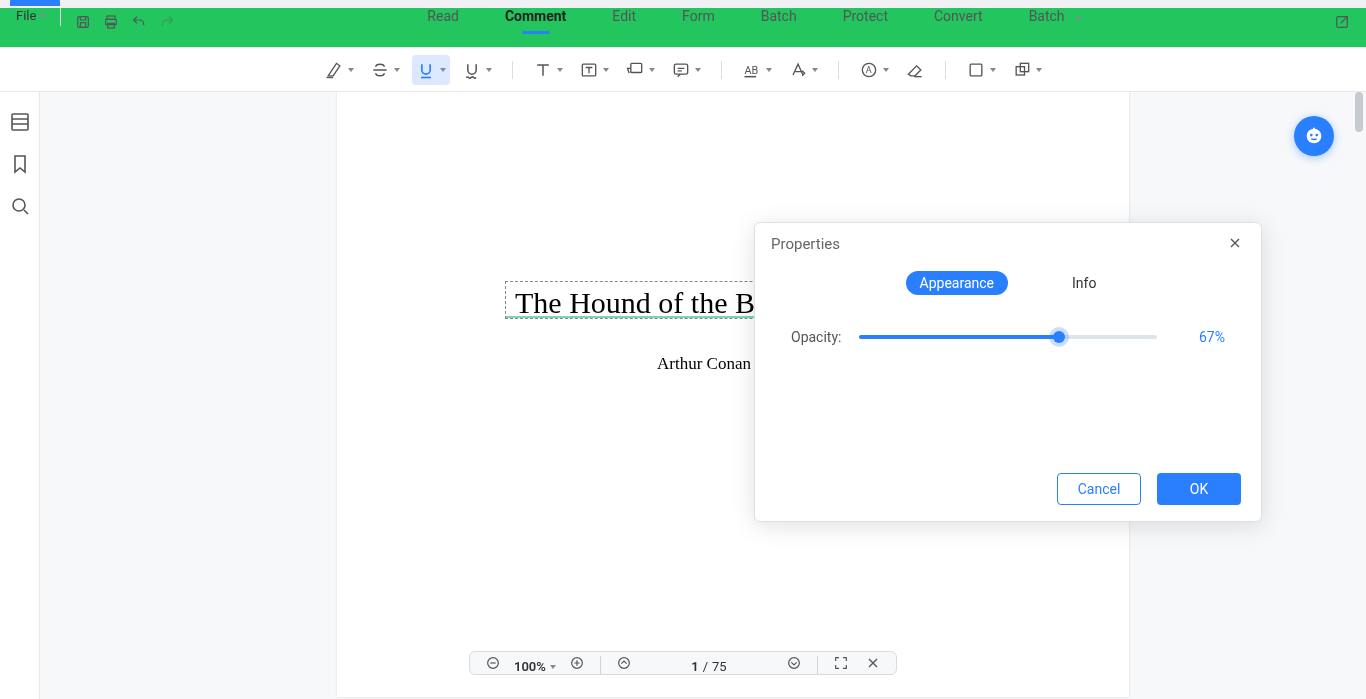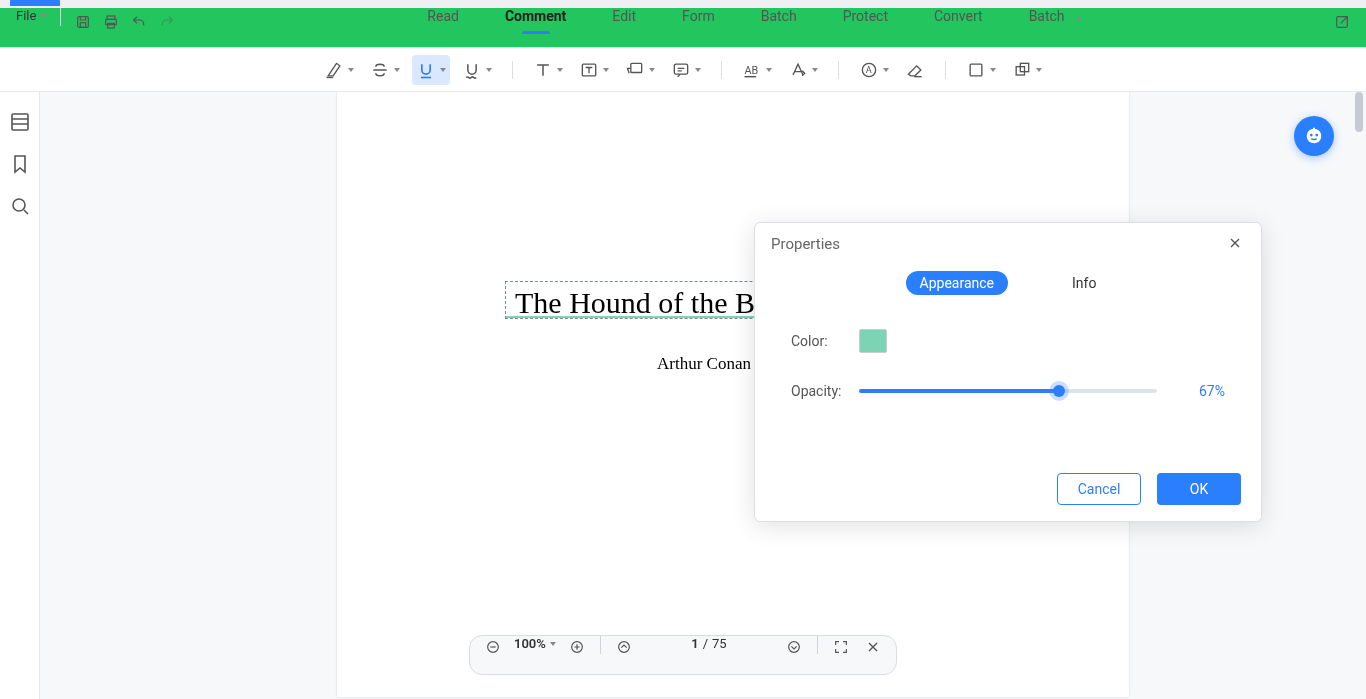--- a/index.html
+++ b/index.html
@@ -51,21 +51,21 @@
   .slider-fill { position: absolute; left: 0; top: 0; bottom: 0; width: 67%; background: #2a7fff; border-radius: 2px; }
   .slider-thumb { position: absolute; left: 67%; top: 50%; transform: translate(-50%,-50%); width: 12px; height: 12px; border-radius: 50%; background: #2a7fff; box-shadow: 0 0 0 4px rgba(42,127,255,.25); }
   .opacity-val { width: 46px; text-align: right; color: #2a7fff; font-size: 14px; }
   .dlg-footer { position: absolute; right: 20px; bottom: 16px; display: flex; gap: 16px; }
   .btn { min-width: 84px; height: 32px; border-radius: 4px; font-size: 14px; display: flex; align-items: center; justify-content: center; cursor: pointer; }
   .btn-cancel { border: 1px solid #2a7fff; color: #2a7fff; background: #fff; }
   .btn-ok { background: #2a7fff; color: #fff; }
 
   .ai-fab { position: absolute; right: 32px; top: 116px; width: 40px; height: 40px; border-radius: 50%; background: #2a7fff; display: flex; align-items: center; justify-content: center; cursor: pointer; box-shadow: 0 2px 8px rgba(42,127,255,.4); }
 
-  .bottom-bar { position: absolute; left: 50%; transform: translateX(-50%); bottom: 24px; width: 428px; height: 40px; background: #f7f8fa; border: 1px solid #d9dce2; border-radius: 13px; display: flex; align-items: flex-start; padding: 0 12px; gap: 10px; }
+  .bottom-bar { position: absolute; left: 50%; transform: translateX(-50%); bottom: 24px; width: 428px; height: 24px; background: #f7f8fa; border: 1px solid #d9dce2; border-radius: 6px; display: flex; align-items: flex-end; padding: 0 12px; gap: 10px; }
   .bb-btn { width: 22px; height: 22px; cursor: pointer; color: #555; display: flex; align-items: center; justify-content: center; }
   .zoom-label { font-size: 13px; font-weight: 600; color: #333; display: flex; align-items: center; gap: 4px; }
   .page-input { font-size: 13px; font-weight: 600; color: #333; }
   .page-total { font-size: 13px; color: #333; }
   .bb-div { width: 1px; height: 18px; background: #d0d3d9; margin: 0 2px; }
 
   .scroll-track { position: absolute; right: 3px; top: 92px; width: 8px; height: 40px; background: #c6cbd3; border-radius: 4px; }
 </style>
 </head>
 <body>
@@ -279,24 +279,20 @@
           <path d="M6 6l12 12M18 6 6 18"></path>
         </svg>
     </div>
   </div>
   <div class="dlg-tabs">
     <div class="dlg-tab active">Appearance</div>
     <div class="dlg-tab">Info</div>
   </div>
   <div class="dlg-body">
     <div class="row">
-      <div class="row-label">Color:</div>
-      <div class="color-swatch"></div>
-    </div>
-    <div class="row">
       <div class="row-label">Opacity:</div>
       <div class="slider-wrap">
         <div class="slider-fill"></div>
         <div class="slider-thumb"></div>
       </div>
       <div class="opacity-val">67%</div>
     </div>
   </div>
   <div class="dlg-footer">
     <div class="btn btn-cancel">Cancel</div>

